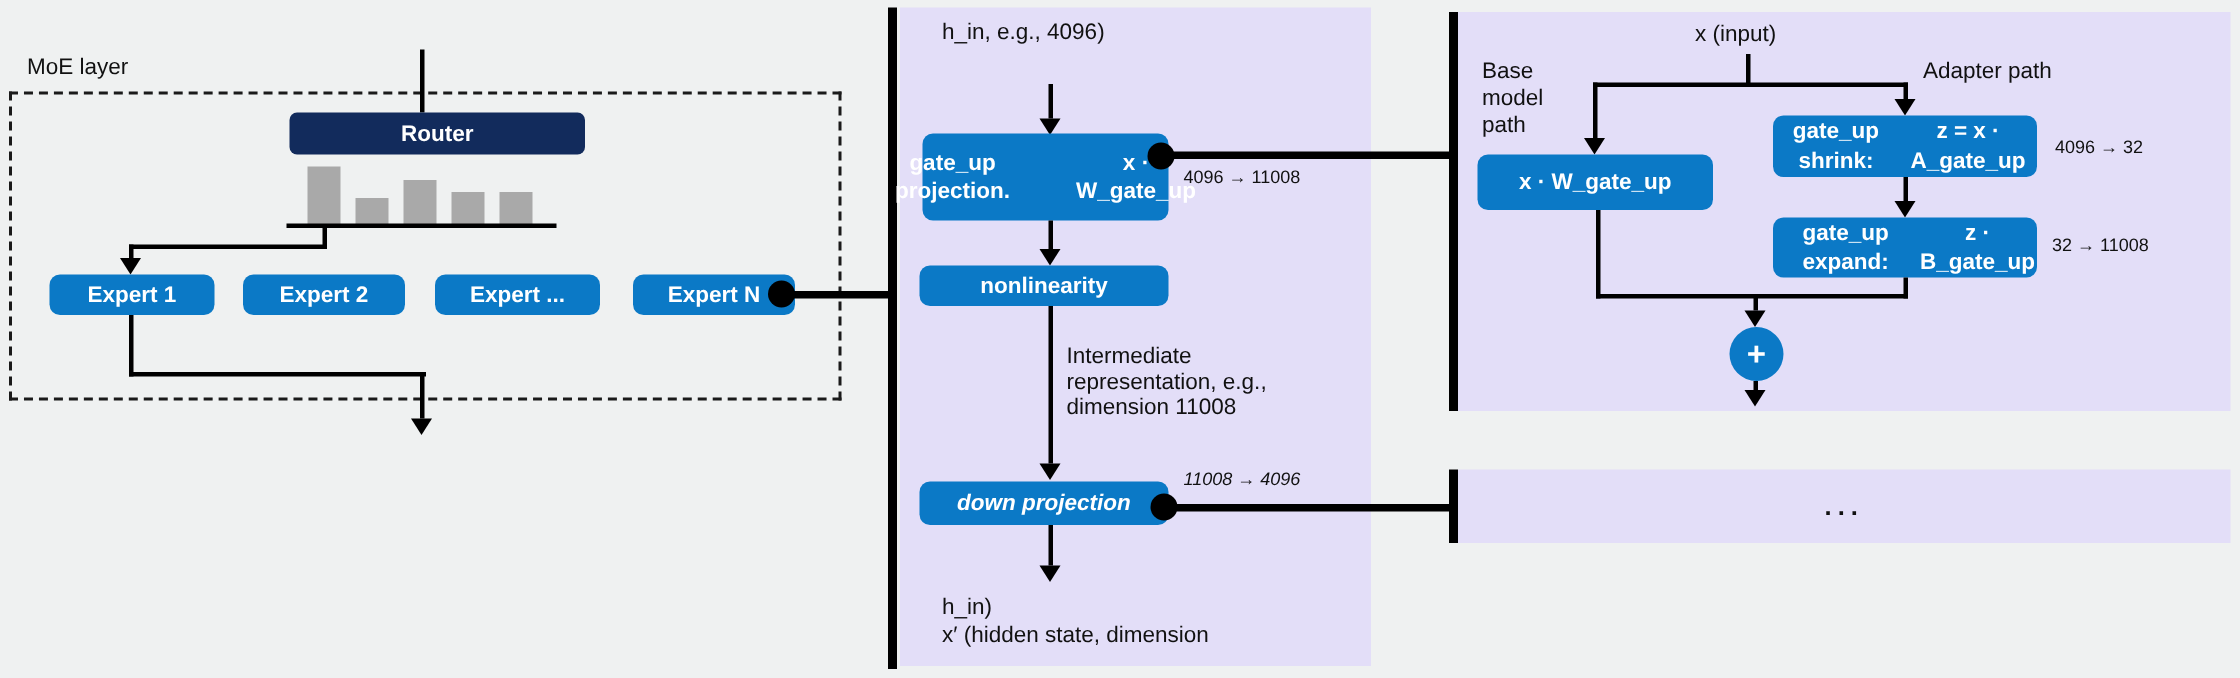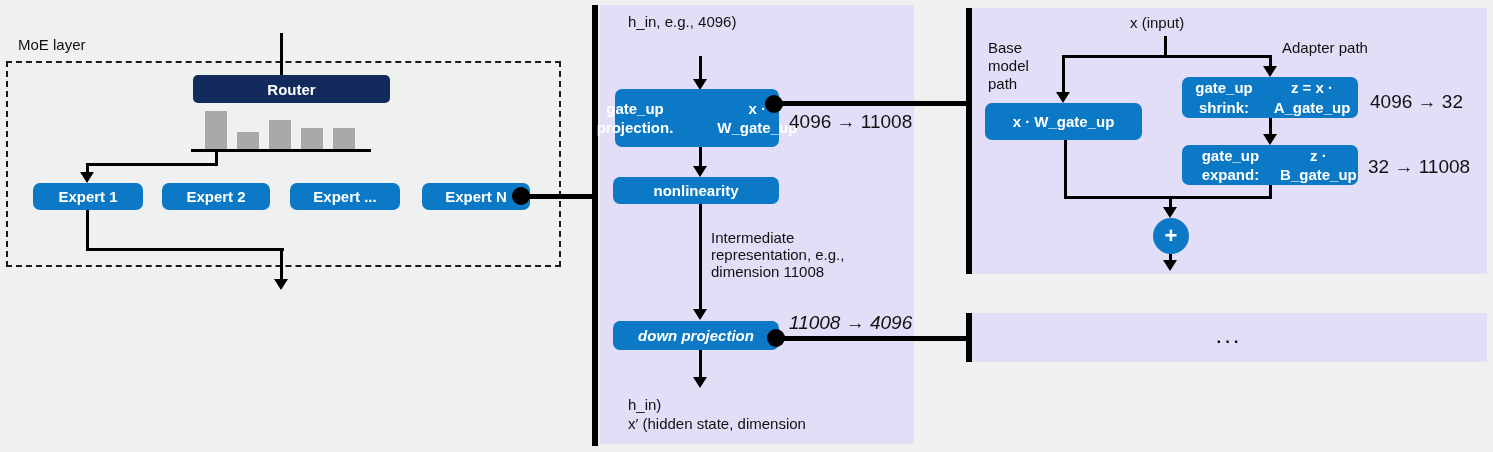--- a/index.html
+++ b/index.html
@@ -24,21 +24,21 @@
     font-weight:bold;font-size:15px;
   }
   .hline,.vline{background:#000;}
   .dot{background:#000;border-radius:50%;width:18px;height:18px;}
   .arrowhead{
     width:0;height:0;
     border-left:7px solid transparent;border-right:7px solid transparent;
     border-top:11px solid #000;
   }
   .lbl{font-size:15px;line-height:18px;white-space:nowrap;}
-  .dim{font-size:19px;white-space:nowrap;}
+  .dim{font-size:12px;white-space:nowrap;}
   .dashedbox{border:2px dashed #1a1a1a;box-sizing:border-box;}
   .barwrap{display:flex;align-items:flex-end;gap:10px;}
   .bar{width:22px;background:#a9a9a9;}
   .ellipsis{
     display:flex;align-items:center;justify-content:center;
     font-weight:bold;font-size:17px;letter-spacing:4px;color:#111;
   }
 </style>
 </head>
 <body>

